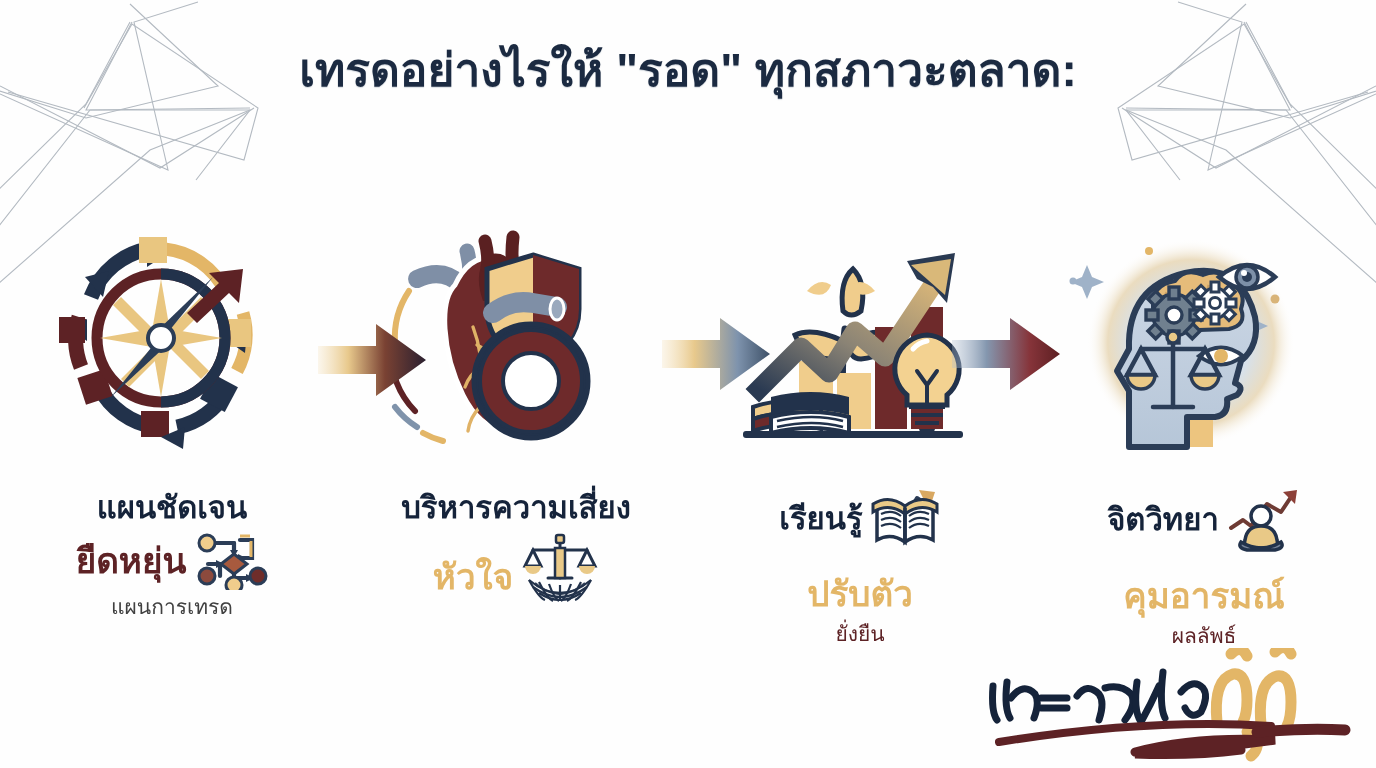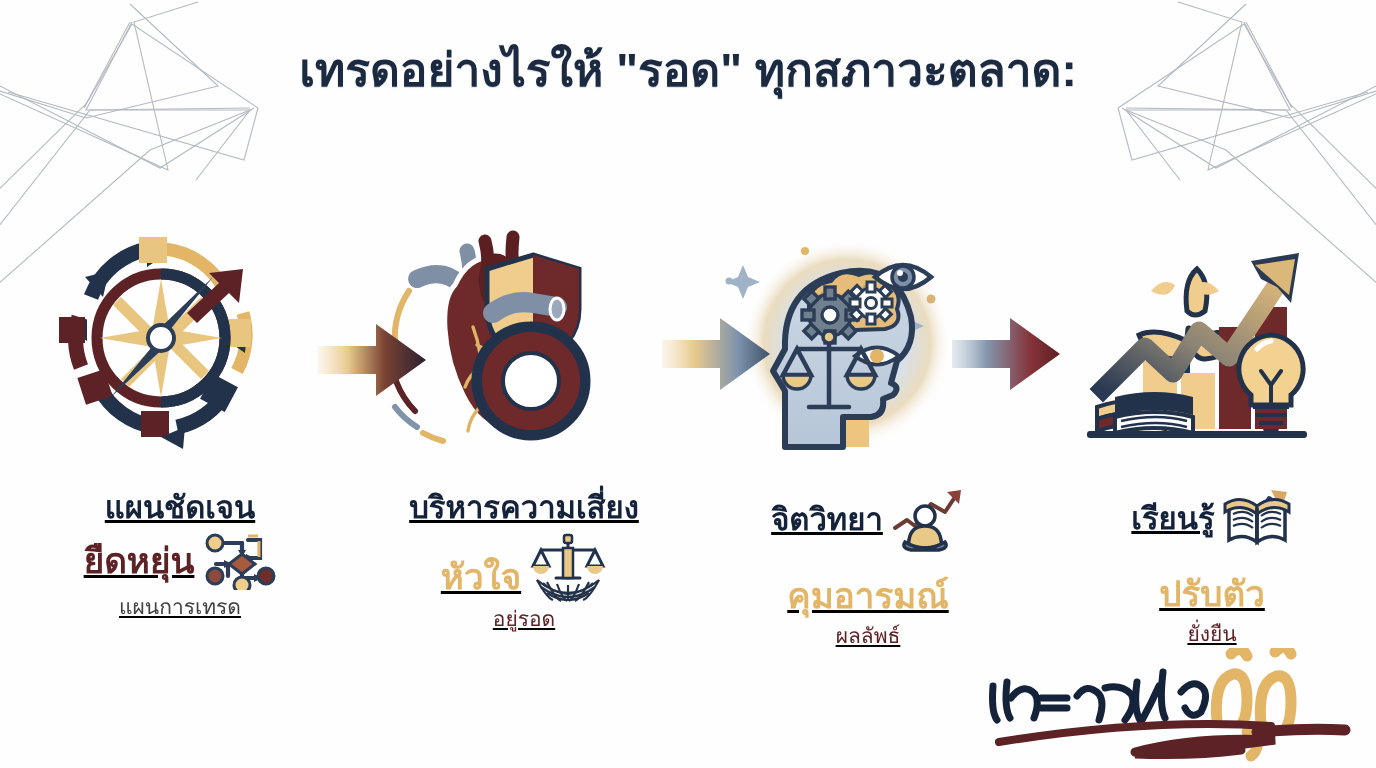--- a/index.html
+++ b/index.html
@@ -41,23 +41,22 @@
     position:absolute; top:212px; left:0; width:1376px; height:440px;
     display:flex; z-index:4;
   }
   .step { position:relative; width:344px; height:100%; }
   .step-icon {
     position:absolute; top:0; left:0; width:344px; height:268px;
     display:flex; align-items:center; justify-content:center;
   }
   .step-icon svg { display:block; }
   .step-text {
-    position:absolute; top:276px; left:8px; width:344px;
+    position:absolute; top:276px; left:0; width:344px;
     text-align:center;
-    text-decoration:underline;
   }
   .line-a {
     font-size:31px; font-weight:bold; color:#15233a;
     line-height:1.3; white-space:nowrap;
   }
   .line-b {
     font-size:35px; font-weight:bold; line-height:1.35;
     white-space:nowrap; margin-top:2px;
   }
   .line-c {
@@ -302,113 +301,20 @@
               <path d="M28 54 q5 14 10 17"></path>
               <path d="M39 55 v16"></path>
               <path d="M50 54 q-5 14 -10 17"></path>
               <path d="M60 52 q-8 16 -14 19"></path>
               <path d="M70 50 q-10 18 -16 20"></path>
               <path d="M12 57 q27 20 54 0"></path>
               <path d="M18 63 q21 14 42 0"></path>
             </g>
           </svg>
         </div>
-        <div class="line-c c-maroon">อยู่รอด</div>
-      </div>
-    </div>
-
-    <div class="step">
-      <div class="step-icon">
-        <svg width="270" height="250" viewBox="0 0 270 250">
-          <circle cx="122" cy="122" r="104" fill="url(#gradHeadGlow)" opacity=".85"></circle>
-
-          <g fill="#9fb2c8">
-            <polygon points="18,44 23,56 35,61 23,66 18,78 13,66 1,61 13,56"></polygon>
-            <polygon points="186,92 190,101 199,105 190,109 186,118 182,109 173,105 182,101"></polygon>
-          </g>
-          <circle cx="80" cy="30" r="4" fill="#e3b667"></circle>
-          <circle cx="206" cy="78" r="4.5" fill="#d9b478"></circle>
-          <circle cx="4" cy="60" r="3.5" fill="#9fb2c8"></circle>
-
-          <path d="M92 182 l52 0 0 44 -58 0 z" fill="#edc57f"></path>
-
-          <path d="M60 128 q-2 -62 56 -76 q56 -12 70 44 q5 28 -14 44 l-6 22 q10 4 2 12 l-10 4 q2 16 -12 18 l-28 0 0 30 -58 0 0 -56 l-12 -20 z" fill="url(#gradHeadFace)" stroke="#2b3d57" stroke-width="6" stroke-linejoin="round"></path>
-
-          <path d="M84 86 q-2 -22 22 -26 q10 -14 28 -6 q20 -8 28 10 q16 6 10 24 q6 16 -12 20 l-60 2 q-18 -4 -16 -24z" fill="#e6bc7a" stroke="#2b3d57" stroke-width="4"></path>
-          <path d="M96 72 q18 10 14 34" fill="none" stroke="#c9a063" stroke-width="3"></path>
-          <path d="M140 64 q-6 20 6 38" fill="none" stroke="#c9a063" stroke-width="3"></path>
-
-          <g transform="translate(105,94)">
-            <g fill="#70808f" stroke="#2b3d57" stroke-width="3.4">
-              <circle r="21"></circle>
-              <g>
-                <rect x="-5" y="-28" width="10" height="12"></rect>
-                <rect x="-5" y="16" width="10" height="12"></rect>
-                <rect x="-28" y="-5" width="12" height="10"></rect>
-                <rect x="16" y="-5" width="12" height="10"></rect>
-                <rect x="-24" y="-22" width="10" height="11" transform="rotate(45 -19 -16)"></rect>
-                <rect x="14" y="11" width="10" height="11" transform="rotate(45 19 16)"></rect>
-                <rect x="14" y="-22" width="10" height="11" transform="rotate(-45 19 -16)"></rect>
-                <rect x="-24" y="11" width="10" height="11" transform="rotate(-45 -19 16)"></rect>
-              </g>
-            </g>
-            <circle r="8" fill="#fff" stroke="#2b3d57" stroke-width="3.4"></circle>
-          </g>
-          <g transform="translate(146,82)">
-            <g fill="#fff" stroke="#2b3d57" stroke-width="3">
-              <circle r="15"></circle>
-              <rect x="-4" y="-21" width="8" height="10"></rect>
-              <rect x="-4" y="11" width="8" height="10"></rect>
-              <rect x="-21" y="-4" width="10" height="8"></rect>
-              <rect x="11" y="-4" width="10" height="8"></rect>
-              <rect x="-18" y="-16" width="8" height="9" transform="rotate(45 -14 -12)"></rect>
-              <rect x="10" y="7" width="8" height="9" transform="rotate(45 14 12)"></rect>
-              <rect x="10" y="-16" width="8" height="9" transform="rotate(-45 14 -12)"></rect>
-              <rect x="-18" y="7" width="8" height="9" transform="rotate(-45 -14 12)"></rect>
-            </g>
-            <circle r="5.5" fill="#fff" stroke="#2b3d57" stroke-width="3"></circle>
-          </g>
-
-          <g transform="translate(178,56)">
-            <path d="M-28 0 q28 -24 56 0 q-28 24 -56 0z" fill="#fff" stroke="#2b3d57" stroke-width="4.5"></path>
-            <circle r="11" fill="#7d90a8" stroke="#2b3d57" stroke-width="3.5"></circle>
-            <circle r="5" fill="#2b3d57"></circle>
-            <circle cx="-3" cy="-4" r="3" fill="#fff"></circle>
-          </g>
-
-          <g transform="translate(152,135)">
-            <path d="M-22 0 q22 -17 44 0 q-22 17 -44 0z" fill="#fff" stroke="#2b3d57" stroke-width="4"></path>
-            <circle r="7" fill="#e3b667"></circle>
-          </g>
-
-          <g stroke="#2b3d57" stroke-width="4.5" fill="none" stroke-linecap="round">
-            <path d="M104 116 v70"></path>
-            <path d="M72 128 H136"></path>
-            <path d="M84 186 H124"></path>
-            <path d="M72 128 l-14 26 h28 z"></path>
-            <path d="M136 128 l-14 26 h28 z"></path>
-          </g>
-          <path d="M58 154 h28 a14 14 0 0 1 -28 0z" fill="#e9c987" stroke="#2b3d57" stroke-width="3.5"></path>
-          <path d="M122 154 h28 a14 14 0 0 1 -28 0z" fill="#e9c987" stroke="#2b3d57" stroke-width="3.5"></path>
-          <circle cx="104" cy="116" r="6" fill="#e9c987" stroke="#2b3d57" stroke-width="3.5"></circle>
-        </svg>
-      </div>
-      <div class="step-text">
-        <div class="line-a inline-row">
-          <span class="c-navy">จิตวิทยา</span>
-          <svg width="74" height="64" viewBox="0 0 74 64">
-            <polyline points="4,40 16,32 24,38 40,16 54,24 66,6" fill="none" stroke="#6e3b34" stroke-width="4" stroke-linejoin="round" stroke-linecap="round"></polyline>
-            <polygon points="56,4 70,2 68,16" fill="#8d4038"></polygon>
-            <circle cx="34" cy="28" r="10" fill="#fff" stroke="#22324b" stroke-width="3.5"></circle>
-            <path d="M34 38 q-14 0 -16 14 q-2 8 6 8 l20 0 q8 0 6 -8 q-2 -14 -16 -14z" fill="#e9c987" stroke="#22324b" stroke-width="3.5"></path>
-            <path d="M14 54 q20 12 40 0 q4 6 -6 8 l-28 0 q-10 -2 -6 -8z" fill="#77849a" stroke="#22324b" stroke-width="3.5"></path>
-          </svg>
-        </div>
-        <div class="line-b c-gold">คุมอารมณ์</div>
-        <div class="line-c c-maroon">ผลลัพธ์</div>
       </div>
     </div>
 
     <div class="step">
       <div class="step-icon">
         <svg width="270" height="250" viewBox="0 0 270 250">
 
           <path d="M118 200 q-2 -60 2 -92" fill="none" stroke="#22324b" stroke-width="7" stroke-linecap="round"></path>
           <path d="M118 90 q-4 -30 10 -42 q14 14 8 42 q-10 8 -18 0z" fill="#f0cd8c" stroke="#22324b" stroke-width="5"></path>
           <path d="M118 120 q-30 -14 -48 -6 q8 22 34 24 q12 0 14 -18z" fill="#f0cd8c" stroke="#22324b" stroke-width="5"></path>
@@ -467,20 +373,112 @@
                 <path d="M10 38 q11 -5 20 2"></path>
               <path d="M58 26 q-11 -5 -20 2"></path>
                 <path d="M58 32 q-11 -5 -20 2"></path>
                 <path d="M58 38 q-11 -5 -20 2"></path>
             </g>
             <path d="M34 20 v34" stroke="#22324b" stroke-width="3.5" fill="none"></path>
           </svg>
         </div>
         <div class="line-b c-gold">ปรับตัว</div>
         <div class="line-c c-maroon">ยั่งยืน</div>
+      </div>
+    </div>
+
+    <div class="step">
+      <div class="step-icon">
+        <svg width="270" height="250" viewBox="0 0 270 250">
+          <circle cx="122" cy="122" r="104" fill="url(#gradHeadGlow)" opacity=".85"></circle>
+
+          <g fill="#9fb2c8">
+            <polygon points="18,44 23,56 35,61 23,66 18,78 13,66 1,61 13,56"></polygon>
+            <polygon points="186,92 190,101 199,105 190,109 186,118 182,109 173,105 182,101"></polygon>
+          </g>
+          <circle cx="80" cy="30" r="4" fill="#e3b667"></circle>
+          <circle cx="206" cy="78" r="4.5" fill="#d9b478"></circle>
+          <circle cx="4" cy="60" r="3.5" fill="#9fb2c8"></circle>
+
+          <path d="M92 182 l52 0 0 44 -58 0 z" fill="#edc57f"></path>
+
+          <path d="M60 128 q-2 -62 56 -76 q56 -12 70 44 q5 28 -14 44 l-6 22 q10 4 2 12 l-10 4 q2 16 -12 18 l-28 0 0 30 -58 0 0 -56 l-12 -20 z" fill="url(#gradHeadFace)" stroke="#2b3d57" stroke-width="6" stroke-linejoin="round"></path>
+
+          <path d="M84 86 q-2 -22 22 -26 q10 -14 28 -6 q20 -8 28 10 q16 6 10 24 q6 16 -12 20 l-60 2 q-18 -4 -16 -24z" fill="#e6bc7a" stroke="#2b3d57" stroke-width="4"></path>
+          <path d="M96 72 q18 10 14 34" fill="none" stroke="#c9a063" stroke-width="3"></path>
+          <path d="M140 64 q-6 20 6 38" fill="none" stroke="#c9a063" stroke-width="3"></path>
+
+          <g transform="translate(105,94)">
+            <g fill="#70808f" stroke="#2b3d57" stroke-width="3.4">
+              <circle r="21"></circle>
+              <g>
+                <rect x="-5" y="-28" width="10" height="12"></rect>
+                <rect x="-5" y="16" width="10" height="12"></rect>
+                <rect x="-28" y="-5" width="12" height="10"></rect>
+                <rect x="16" y="-5" width="12" height="10"></rect>
+                <rect x="-24" y="-22" width="10" height="11" transform="rotate(45 -19 -16)"></rect>
+                <rect x="14" y="11" width="10" height="11" transform="rotate(45 19 16)"></rect>
+                <rect x="14" y="-22" width="10" height="11" transform="rotate(-45 19 -16)"></rect>
+                <rect x="-24" y="11" width="10" height="11" transform="rotate(-45 -19 16)"></rect>
+              </g>
+            </g>
+            <circle r="8" fill="#fff" stroke="#2b3d57" stroke-width="3.4"></circle>
+          </g>
+          <g transform="translate(146,82)">
+            <g fill="#fff" stroke="#2b3d57" stroke-width="3">
+              <circle r="15"></circle>
+              <rect x="-4" y="-21" width="8" height="10"></rect>
+              <rect x="-4" y="11" width="8" height="10"></rect>
+              <rect x="-21" y="-4" width="10" height="8"></rect>
+              <rect x="11" y="-4" width="10" height="8"></rect>
+              <rect x="-18" y="-16" width="8" height="9" transform="rotate(45 -14 -12)"></rect>
+              <rect x="10" y="7" width="8" height="9" transform="rotate(45 14 12)"></rect>
+              <rect x="10" y="-16" width="8" height="9" transform="rotate(-45 14 -12)"></rect>
+              <rect x="-18" y="7" width="8" height="9" transform="rotate(-45 -14 12)"></rect>
+            </g>
+            <circle r="5.5" fill="#fff" stroke="#2b3d57" stroke-width="3"></circle>
+          </g>
+
+          <g transform="translate(178,56)">
+            <path d="M-28 0 q28 -24 56 0 q-28 24 -56 0z" fill="#fff" stroke="#2b3d57" stroke-width="4.5"></path>
+            <circle r="11" fill="#7d90a8" stroke="#2b3d57" stroke-width="3.5"></circle>
+            <circle r="5" fill="#2b3d57"></circle>
+            <circle cx="-3" cy="-4" r="3" fill="#fff"></circle>
+          </g>
+
+          <g transform="translate(152,135)">
+            <path d="M-22 0 q22 -17 44 0 q-22 17 -44 0z" fill="#fff" stroke="#2b3d57" stroke-width="4"></path>
+            <circle r="7" fill="#e3b667"></circle>
+          </g>
+
+          <g stroke="#2b3d57" stroke-width="4.5" fill="none" stroke-linecap="round">
+            <path d="M104 116 v70"></path>
+            <path d="M72 128 H136"></path>
+            <path d="M84 186 H124"></path>
+            <path d="M72 128 l-14 26 h28 z"></path>
+            <path d="M136 128 l-14 26 h28 z"></path>
+          </g>
+          <path d="M58 154 h28 a14 14 0 0 1 -28 0z" fill="#e9c987" stroke="#2b3d57" stroke-width="3.5"></path>
+          <path d="M122 154 h28 a14 14 0 0 1 -28 0z" fill="#e9c987" stroke="#2b3d57" stroke-width="3.5"></path>
+          <circle cx="104" cy="116" r="6" fill="#e9c987" stroke="#2b3d57" stroke-width="3.5"></circle>
+        </svg>
+      </div>
+      <div class="step-text">
+        <div class="line-a inline-row">
+          <span class="c-navy">จิตวิทยา</span>
+          <svg width="74" height="64" viewBox="0 0 74 64">
+            <polyline points="4,40 16,32 24,38 40,16 54,24 66,6" fill="none" stroke="#6e3b34" stroke-width="4" stroke-linejoin="round" stroke-linecap="round"></polyline>
+            <polygon points="56,4 70,2 68,16" fill="#8d4038"></polygon>
+            <circle cx="34" cy="28" r="10" fill="#fff" stroke="#22324b" stroke-width="3.5"></circle>
+            <path d="M34 38 q-14 0 -16 14 q-2 8 6 8 l20 0 q8 0 6 -8 q-2 -14 -16 -14z" fill="#e9c987" stroke="#22324b" stroke-width="3.5"></path>
+            <path d="M14 54 q20 12 40 0 q4 6 -6 8 l-28 0 q-10 -2 -6 -8z" fill="#77849a" stroke="#22324b" stroke-width="3.5"></path>
+          </svg>
+        </div>
+        <div class="line-b c-gold">คุมอารมณ์</div>
+        <div class="line-c c-maroon">ผลลัพธ์</div>
       </div>
     </div>
   </div>
 
   <svg class="arrow" style="left:318px; top:318px;" width="110" height="84" viewBox="0 0 110 84">
     <polygon points="0,28 58,28 58,6 108,42 58,78 58,56 0,56" fill="url(#gradArrow1)"></polygon>
   </svg>
 
   <svg class="arrow" style="left:662px; top:312px;" width="110" height="84" viewBox="0 0 110 84">
     <polygon points="0,28 58,28 58,6 108,42 58,78 58,56 0,56" fill="url(#gradArrow2)"></polygon>

